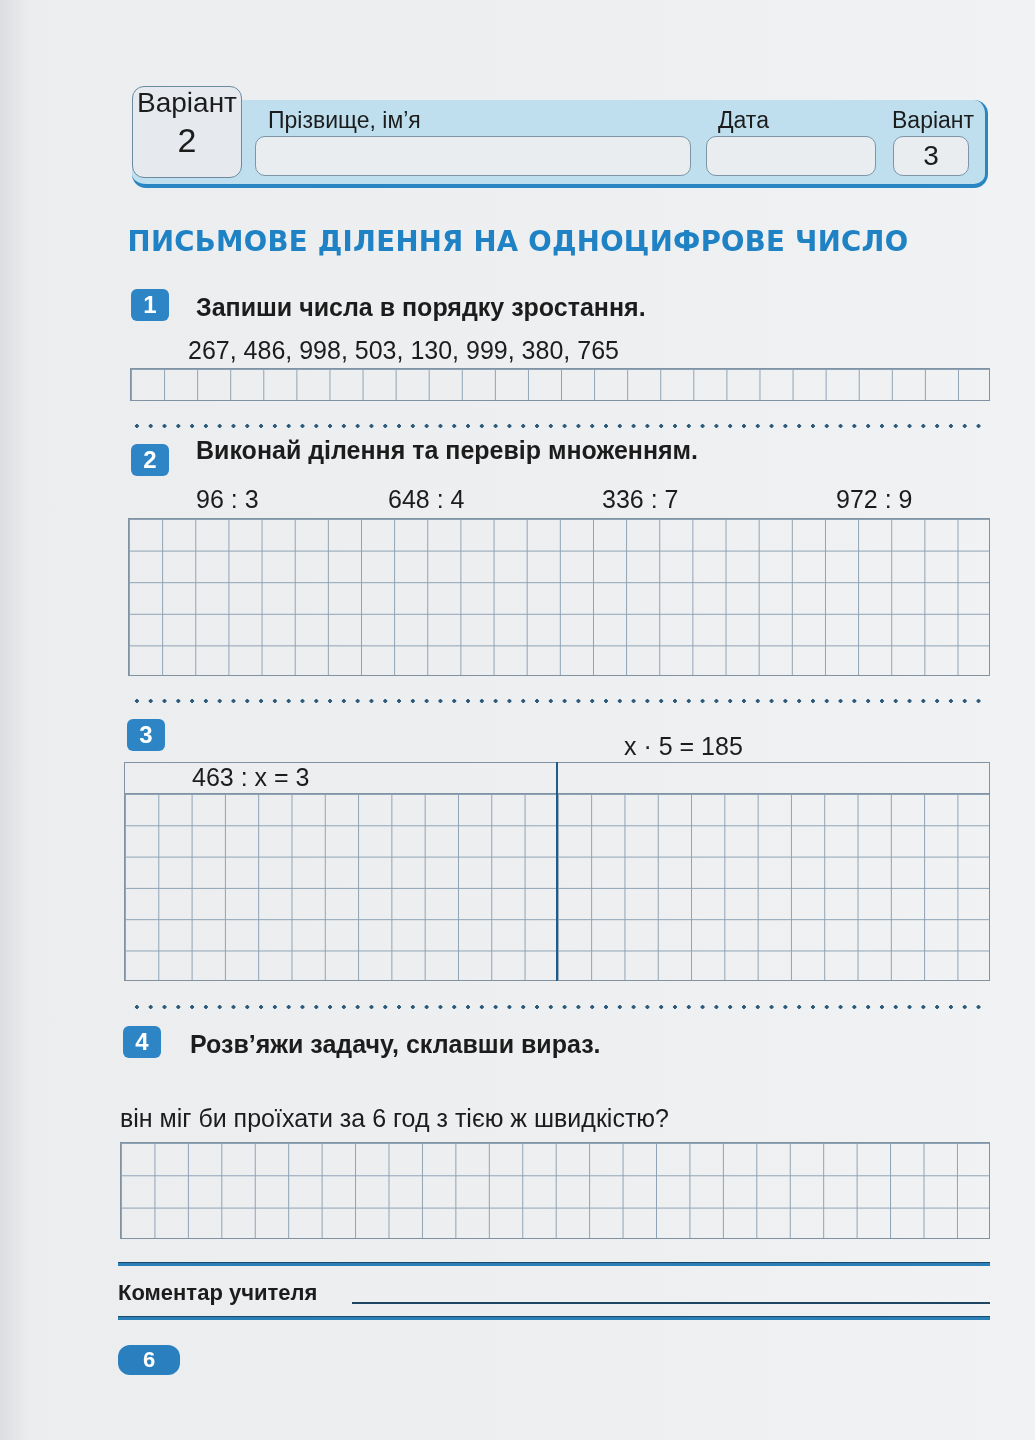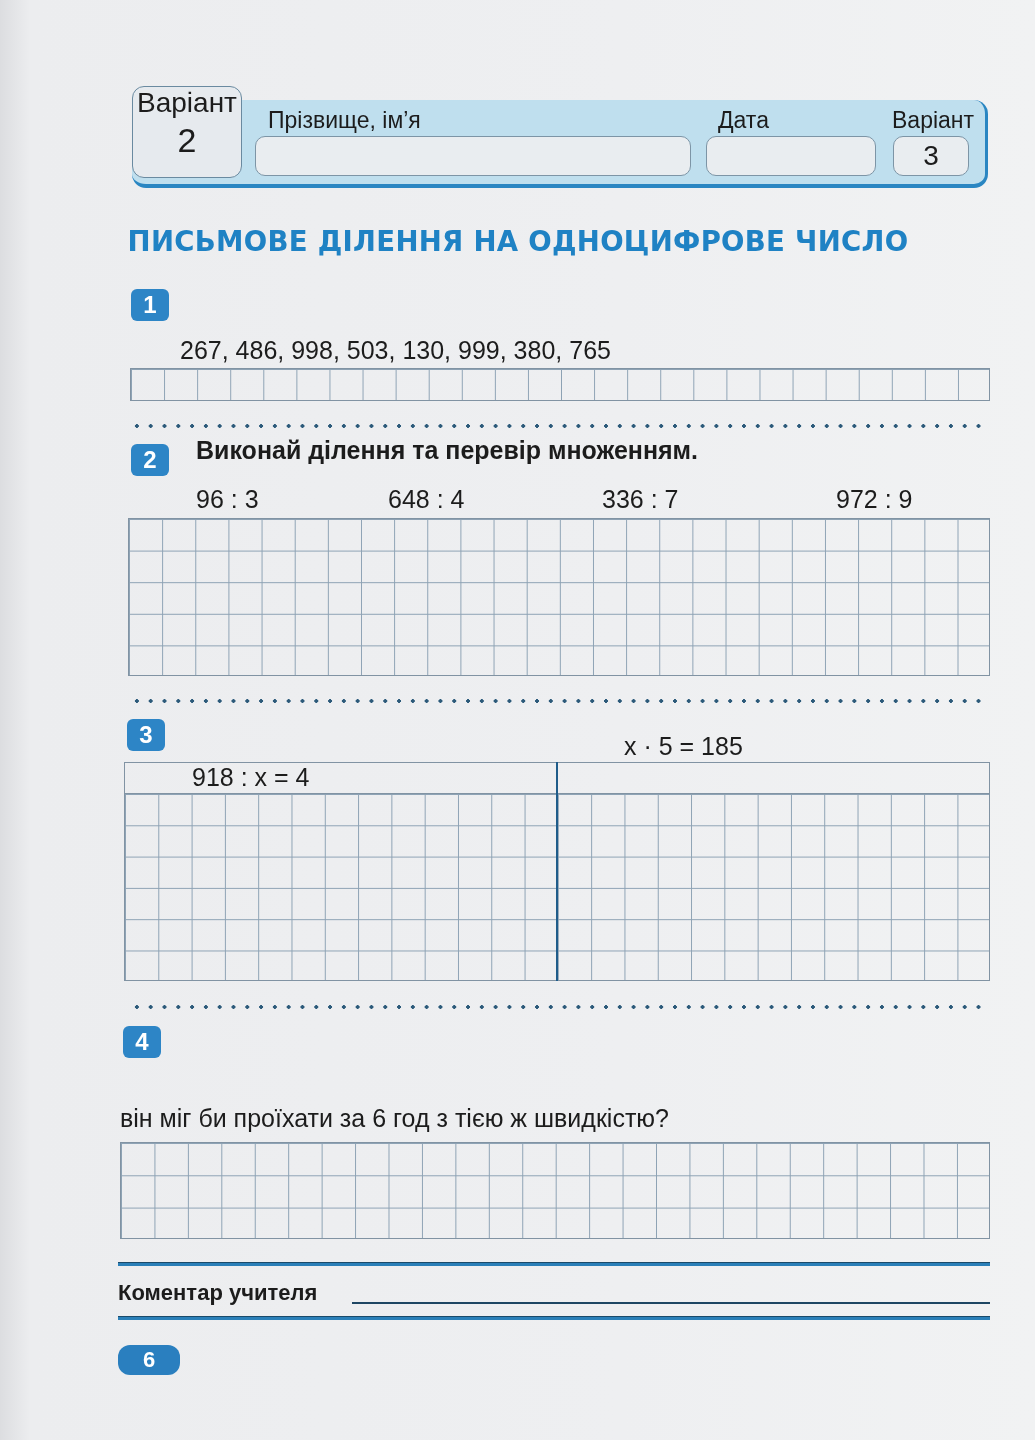--- a/index.html
+++ b/index.html
@@ -81,42 +81,44 @@
   <span class="hdr-label" style="left:268px;">Прізвище, ім’я</span>
   <div class="field" style="left:255px; width:436px;"></div>
   <span class="hdr-label" style="left:718px;">Дата</span>
   <div class="field" style="left:706px; width:170px;"></div>
   <span class="hdr-label" style="left:892px;">Варіант</span>
   <div class="field work-num" style="left:893px; width:76px;">3</div>
 
   <div class="title" style="left:-42px;">ПИСЬМОВЕ ДІЛЕННЯ НА ОДНОЦИФРОВЕ ЧИСЛО</div>
 
   <div class="badge" style="left:131px; top:289px;">1</div>
-  <div class="task-text" style="left:180px; top:336px;">267, 486, 998, 503, 130, 999, 380, 765</div>
+  <div class="task-title" style="left:196px; top:293px;">Запиши числа в порядку зростання.</div>
+  <div class="task-text" style="left:188px; top:336px;">267, 486, 998, 503, 130, 999, 380, 765</div>
   <div class="grid" style="left:130px; top:368px; width:860px; height:33px; background-size:33.08px 33px;"></div>
   <div class="dots" style="top:424px;"></div>
 
   <div class="badge" style="left:131px; top:444px;">2</div>
   <div class="task-title" style="left:196px; top:436px;">Виконай ділення та перевір множенням.</div>
   <div class="task-text" style="left:196px; top:485px;">96 : 3</div>
   <div class="task-text" style="left:388px; top:485px;">648 : 4</div>
   <div class="task-text" style="left:602px; top:485px;">336 : 7</div>
   <div class="task-text" style="left:836px; top:485px;">972 : 9</div>
   <div class="grid" style="left:128px; top:518px; width:862px; height:158px; background-size:33.15px 31.6px;"></div>
   <div class="dots" style="top:699px;"></div>
 
   <div class="badge" style="left:127px; top:719px;">3</div>
   <div style="position:absolute; left:124px; top:762px; width:866px; height:32px; border:1px solid #8193a3; border-bottom:none; box-sizing:border-box;"></div>
-  <div class="task-text" style="left:192px; top:763px;">918 : x = 4</div>
+  <div class="task-text" style="left:192px; top:763px;">463 : x = 3</div>
   <div class="task-text" style="left:624px; top:732px;">x · 5 = 185</div>
   <div class="grid" style="left:124px; top:793px; width:866px; height:188px; background-size:33.3px 31.3px;"></div>
   <div class="divider-v" style="left:556px; top:762px; height:219px;"></div>
   <div class="dots" style="top:1005px;"></div>
 
   <div class="badge" style="left:123px; top:1026px;">4</div>
+  <div class="task-title" style="left:190px; top:1030px;">Розв’яжи задачу, склавши вираз.</div>
   <div class="task-text" style="left:120px; top:1104px;">він міг би проїхати за 6 год з тією ж швидкістю?</div>
   <div class="grid" style="left:120px; top:1142px; width:870px; height:97px; background-size:33.45px 32.3px;"></div>
 
   <div class="hline-blue" style="top:1262px;"></div>
   <div class="comment-label">Коментар учителя</div>
   <div class="comment-line"></div>
   <div class="hline-blue" style="top:1316px;"></div>
   <div class="page-num">6</div>
 </div>
 

